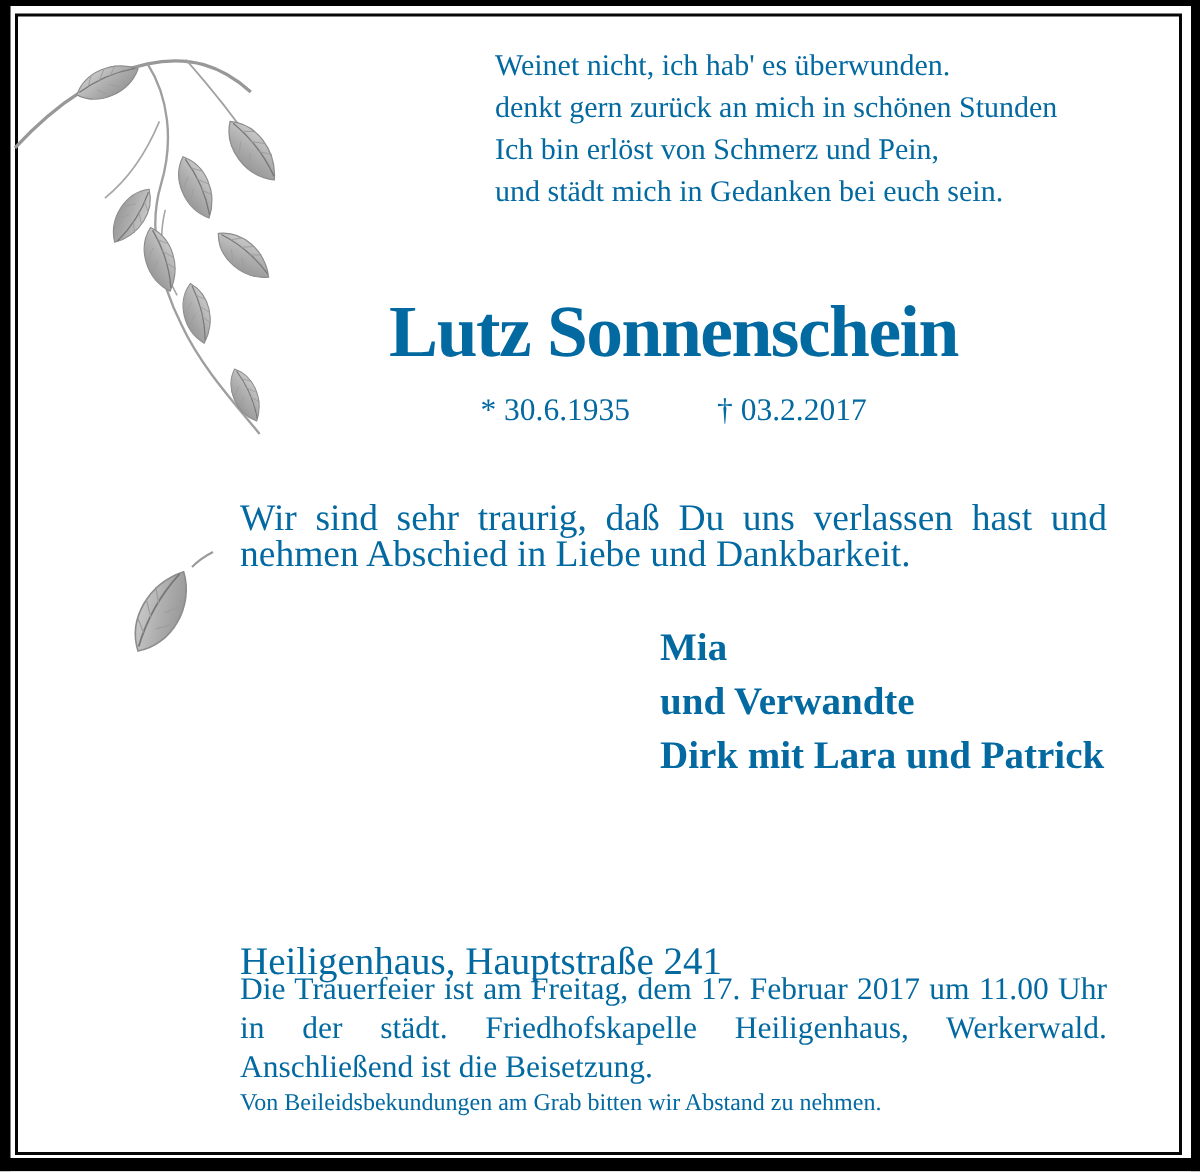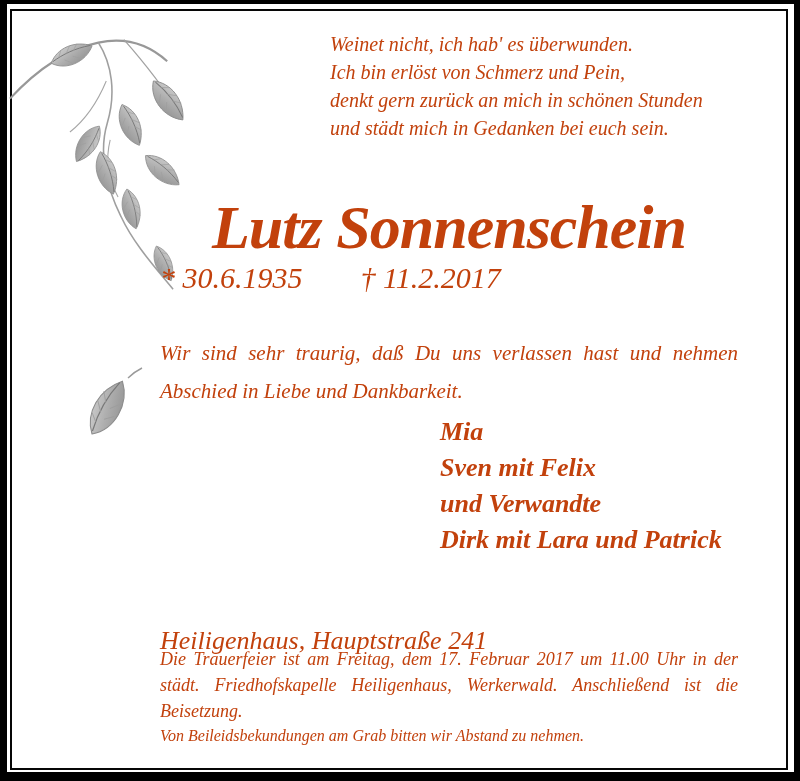--- a/index.html
+++ b/index.html
@@ -1,64 +1,63 @@
 <!DOCTYPE html>
 <html><head>
 <meta charset="utf-8">
 <style>
   html,body{margin:0;padding:0;background:#ffffff;}
   .page{
     position:relative;
     width:800px;height:781px;
     background:#ffffff;
     font-family:"Liberation Serif", serif;
-    color:#c2410c;
+    color:#0369a1;
     overflow:hidden;
-    font-style:italic;
   }
   
   .bar{position:absolute;background:#000;}
   .bar.top{left:0;top:0;width:800px;height:4px;}
   .bar.left{left:0;top:0;width:7px;height:781px;}
   .bar.right{right:0;top:0;width:6px;height:781px;}
   .bar.bottom{left:0;bottom:0;width:800px;height:9px;}
   
   .inner-frame{
     position:absolute;left:10px;top:9px;right:12px;bottom:11px;
     border:2px solid #060606;
     pointer-events:none;
   }
   .poem{
     position:absolute;left:330px;top:30px;
     font-size:20px;line-height:28px;white-space:nowrap;
   }
   .name{
     position:absolute;left:160px;top:192px;width:578px;
-    text-align:center;font-weight:bold;font-size:62px;letter-spacing:-1px;
+    text-align:center;font-weight:bold;font-size:49px;letter-spacing:-1px;
   }
   .dates{
     position:absolute;left:160px;top:261px;width:578px;
-    display:flex;justify-content:flex-start;gap:58px;
-    font-size:30px;
+    display:flex;justify-content:center;gap:58px;
+    font-size:21px;
   }
   .condolence{
     position:absolute;left:160px;top:334px;width:578px;
-    font-size:21px;line-height:38px;text-align:justify;
+    font-size:25px;line-height:24px;text-align:justify;
   }
   .mourners{
     position:absolute;left:440px;top:414px;
     font-size:26px;font-weight:bold;line-height:36px;white-space:nowrap;
   }
   .address{
     position:absolute;left:160px;top:626px;
     font-size:26px;white-space:nowrap;
   }
   .funeral{
     position:absolute;left:160px;top:646px;width:578px;
-    font-size:18px;line-height:26px;text-align:justify;
+    font-size:21px;line-height:26px;text-align:justify;
   }
   .closing{
     position:absolute;left:160px;top:727px;width:600px;
     font-size:16px;white-space:nowrap;
   }
   .branch-art{position:absolute;left:8px;top:20px;width:226px;height:285px;}
   .leaf-art{position:absolute;left:76px;top:366px;width:72px;height:88px;}
 </style>
 </head>
 <body>
@@ -99,37 +98,36 @@
     <use href="#leafShape" transform="translate(151,230) rotate(72) scale(0.85)"></use>
   </svg>
 
   <svg class="leaf-art" viewBox="0 0 72 88" xmlns="http://www.w3.org/2000/svg">
     <path d="M52,12 C58,6 62,4 66,2" stroke="#9a9a9a" stroke-width="1.4" fill="none"></path>
     <use href="#leafShape" transform="translate(16,68) rotate(-55) scale(1.35)"></use>
   </svg>
 
   <div class="poem">
     <div>Weinet nicht, ich hab' es überwunden.</div>
+    <div>denkt gern zurück an mich in schönen Stunden</div>
     <div>Ich bin erlöst von Schmerz und Pein,</div>
-    <div>denkt gern zurück an mich in schönen Stunden</div>
     <div>und städt mich in Gedanken bei euch sein.</div>
   </div>
 
   <div class="name">Lutz Sonnenschein</div>
 
   <div class="dates">
     <span>* 30.6.1935</span>
-    <span>† 11.2.2017</span>
+    <span>† 03.2.2017</span>
   </div>
 
   <div class="condolence">Wir sind sehr traurig, daß Du uns verlassen hast und nehmen Abschied in Liebe und Dankbarkeit.</div>
 
   <div class="mourners">
     <div>Mia</div>
-    <div>Sven mit Felix</div>
     <div>und Verwandte</div>
     <div>Dirk mit Lara und Patrick</div>
   </div>
 
   <div class="address">Heiligenhaus, Hauptstraße 241</div>
 
   <div class="funeral">Die Trauerfeier ist am Freitag, dem 17. Februar 2017 um 11.00 Uhr in der städt. Friedhofskapelle Heiligenhaus, Werkerwald. Anschließend ist die Beisetzung.</div>
 
   <div class="closing">Von Beileidsbekundungen am Grab bitten wir Abstand zu nehmen.</div>
 

